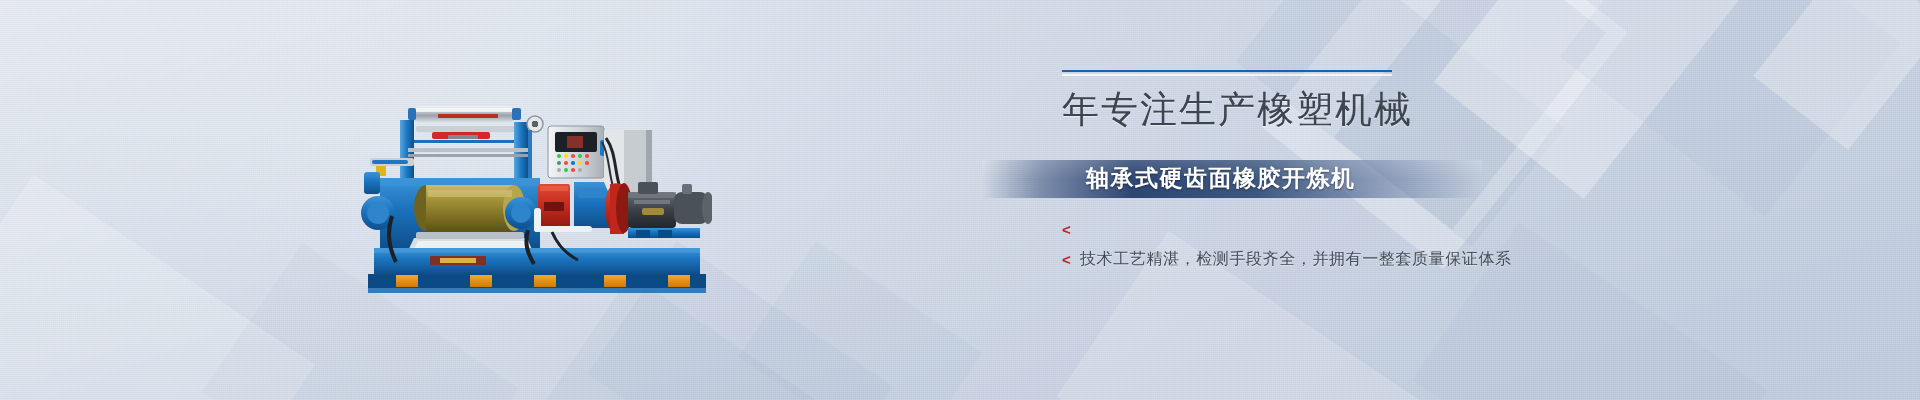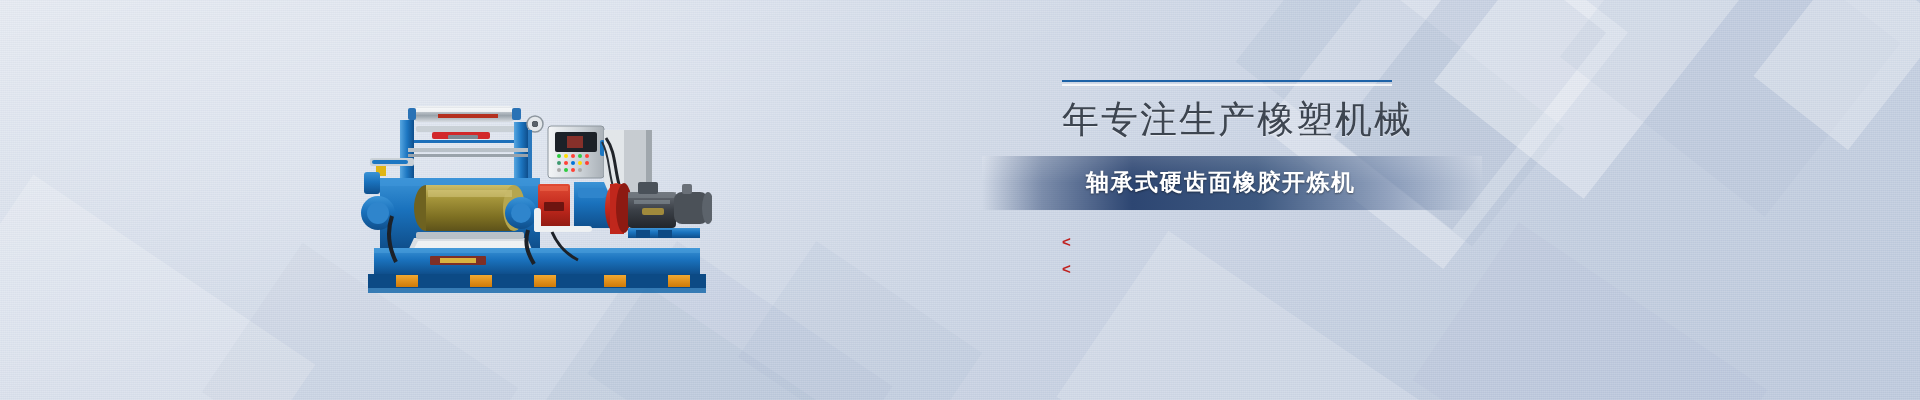--- a/index.html
+++ b/index.html
@@ -53,43 +53,43 @@
 
   
   .machine {
     position:absolute;
     left:352px; top:96px;
     width:360px; height:216px;
   }
   .machine svg { display:block; width:100%; height:100%; }
 
   
-  .content { position:absolute; left:1040px; top:80px; width:560px; }
+  .content { position:absolute; left:1040px; top:70px; width:560px; }
 
   .rule-wrap { position:relative; margin-left:22px; width:330px; }
   .rule-blue  { height:2px; background:#1d62a7; }
   .rule-grey  { height:2px; background:rgba(255,255,255,0.75); margin-top:2px; }
 
   .headline {
     font-size:37px;
     line-height:1.18;
     color:#3d4550;
     letter-spacing:2px;
     margin:12px 0 0 22px;
     font-weight:400;
     font-family:"Liberation Serif","DejaVu Serif",serif;
     text-shadow:0 1px 1px rgba(255,255,255,0.55);
     white-space:nowrap;
   }
 
   .subtitle-bar {
     position:relative;
-    margin-top:14px;
+    margin-top:28px;
     margin-left:-58px;
-    width:500px; height:54px;
+    width:500px; height:38px;
     background:linear-gradient(90deg,
         rgba(60,84,126,0.00) 0%,
         rgba(55,79,122,0.55) 12%,
         #2d4672 30%,
         #3d5880 55%,
         rgba(95,118,158,0.55) 82%,
         rgba(140,160,190,0.00) 100%);
     display:flex; align-items:center;text-align:center;
   }
   .subtitle-bar::after {
@@ -323,17 +323,18 @@
     <div class="subtitle-bar">
       <span class="subtitle-text">轴承式硬齿面橡胶开炼机</span>
     </div>
 
     <ul class="bullets" style="list-style:none;">
       <li class="bullet">
         <span class="bullet-mark">&lt;</span>
       </li>
       <li class="bullet">
         <span class="bullet-mark">&lt;</span>
+        <span class="bullet-text">技术工艺精湛，检测手段齐全，并拥有一整套质量保证体系</span>
       </li>
     </ul>
 
   </div>
 </div>
 
 </body></html>

